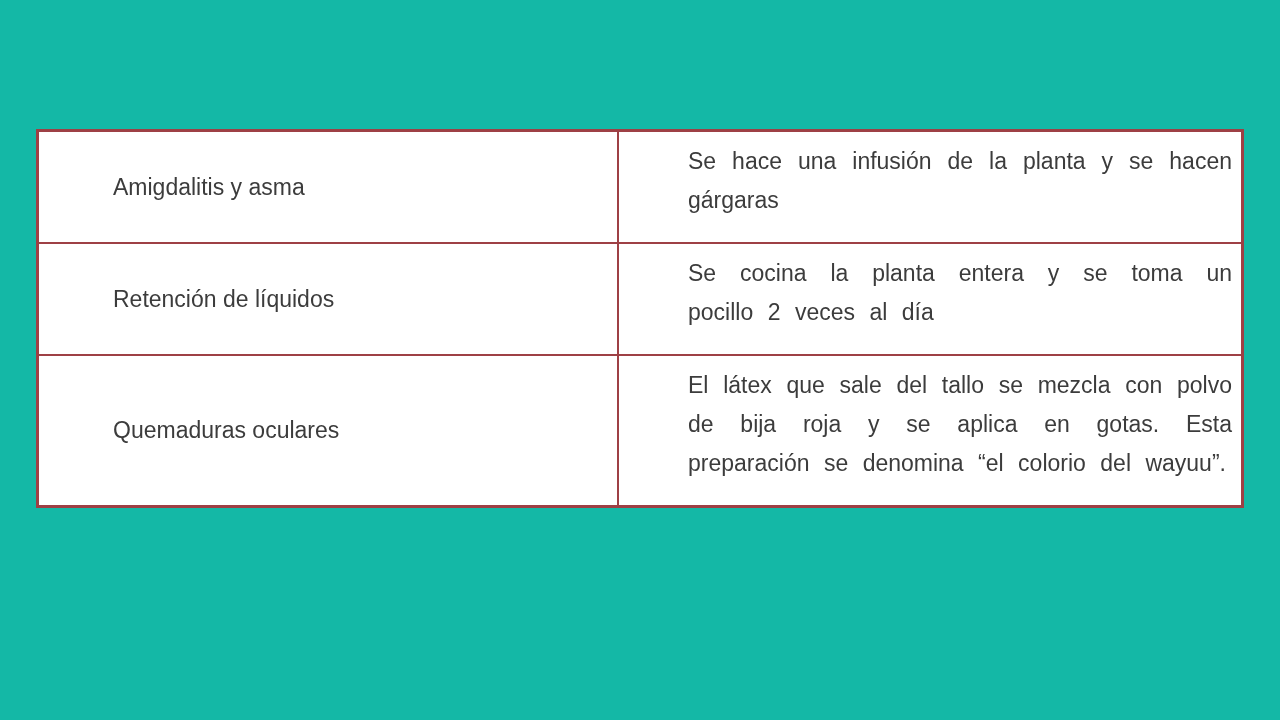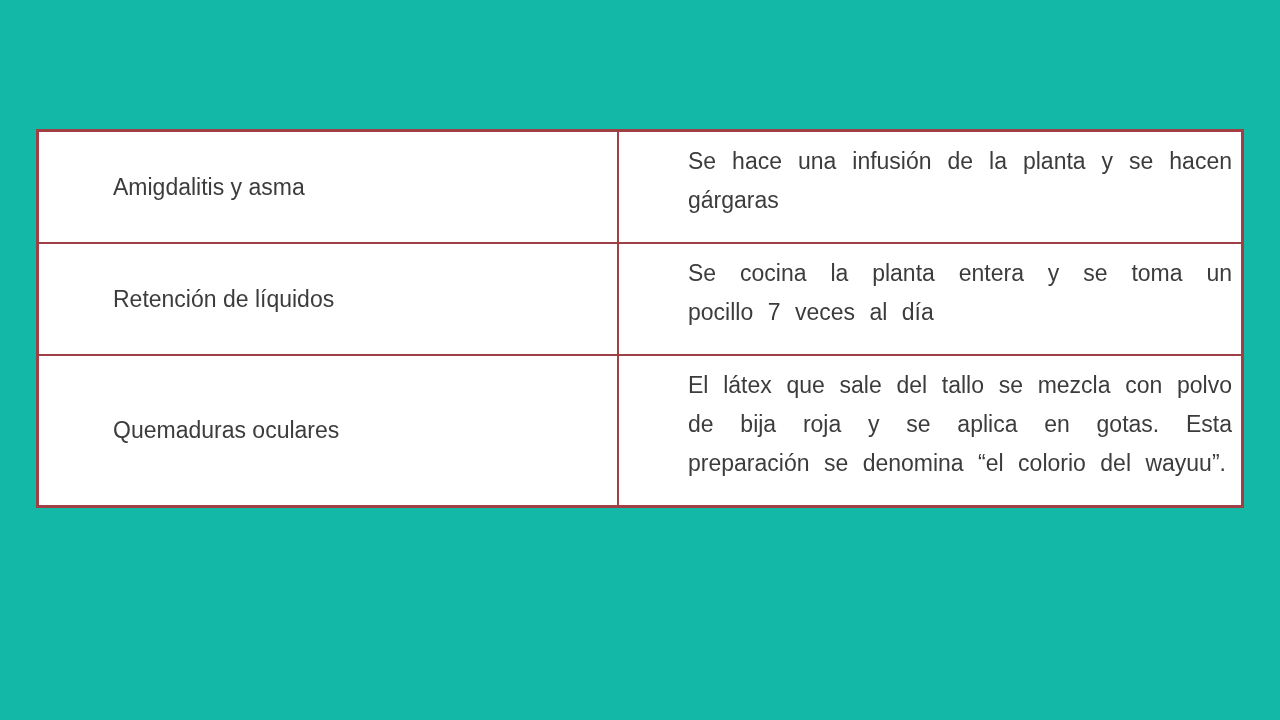--- a/index.html
+++ b/index.html
@@ -65,21 +65,21 @@
       <span>Se hace una infusión de la planta y se hacen gárgaras</span>
     </td>
   </tr>
 
 
   <tr class="table-row">
     <td class="ailment-cell">
       <span>Retención de líquidos</span>
     </td>
     <td class="remedy-cell">
-      <span>Se cocina la planta entera y se toma un pocillo 7 veces al día</span>
+      <span>Se cocina la planta entera y se toma un pocillo 2 veces al día</span>
     </td>
   </tr>
 
   <tr class="table-row">
     <td class="ailment-cell">
       <span>Quemaduras oculares</span>
     </td>
     <td class="remedy-cell">
       <span>El látex que sale del tallo se mezcla con polvo de bija roja y se aplica en gotas. Esta preparación se denomina “el colorio del wayuu”.</span>
     </td>

